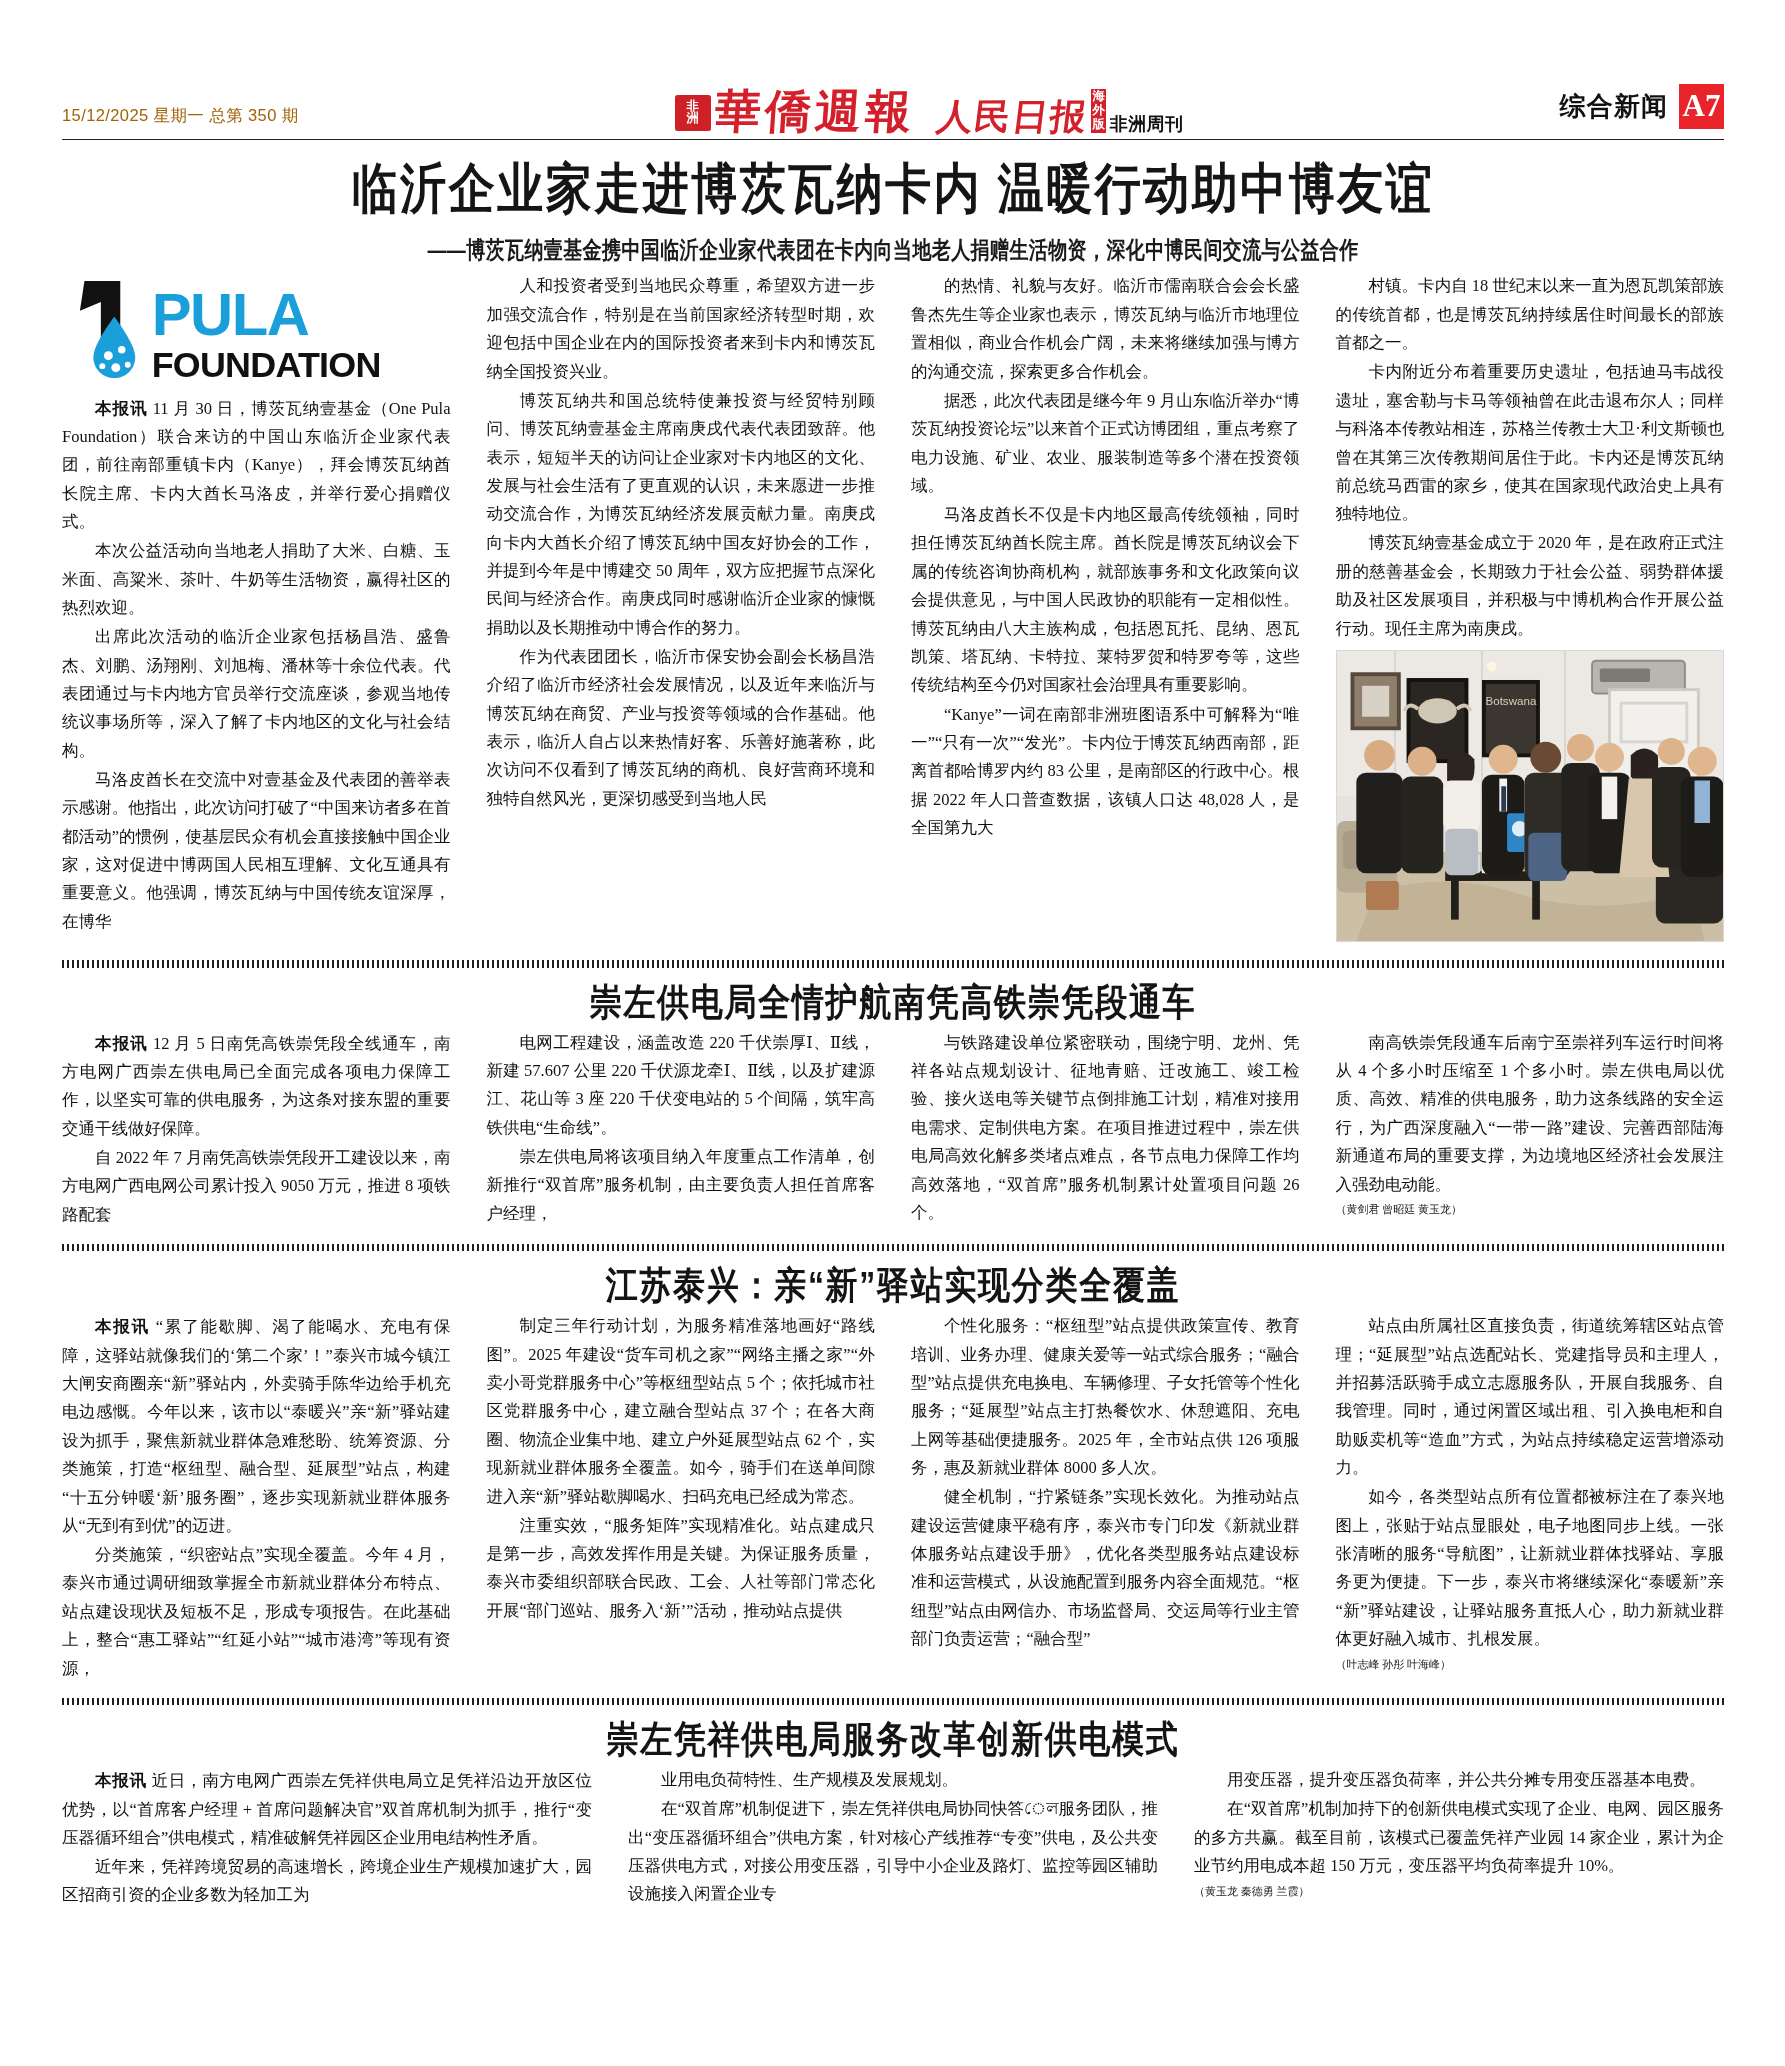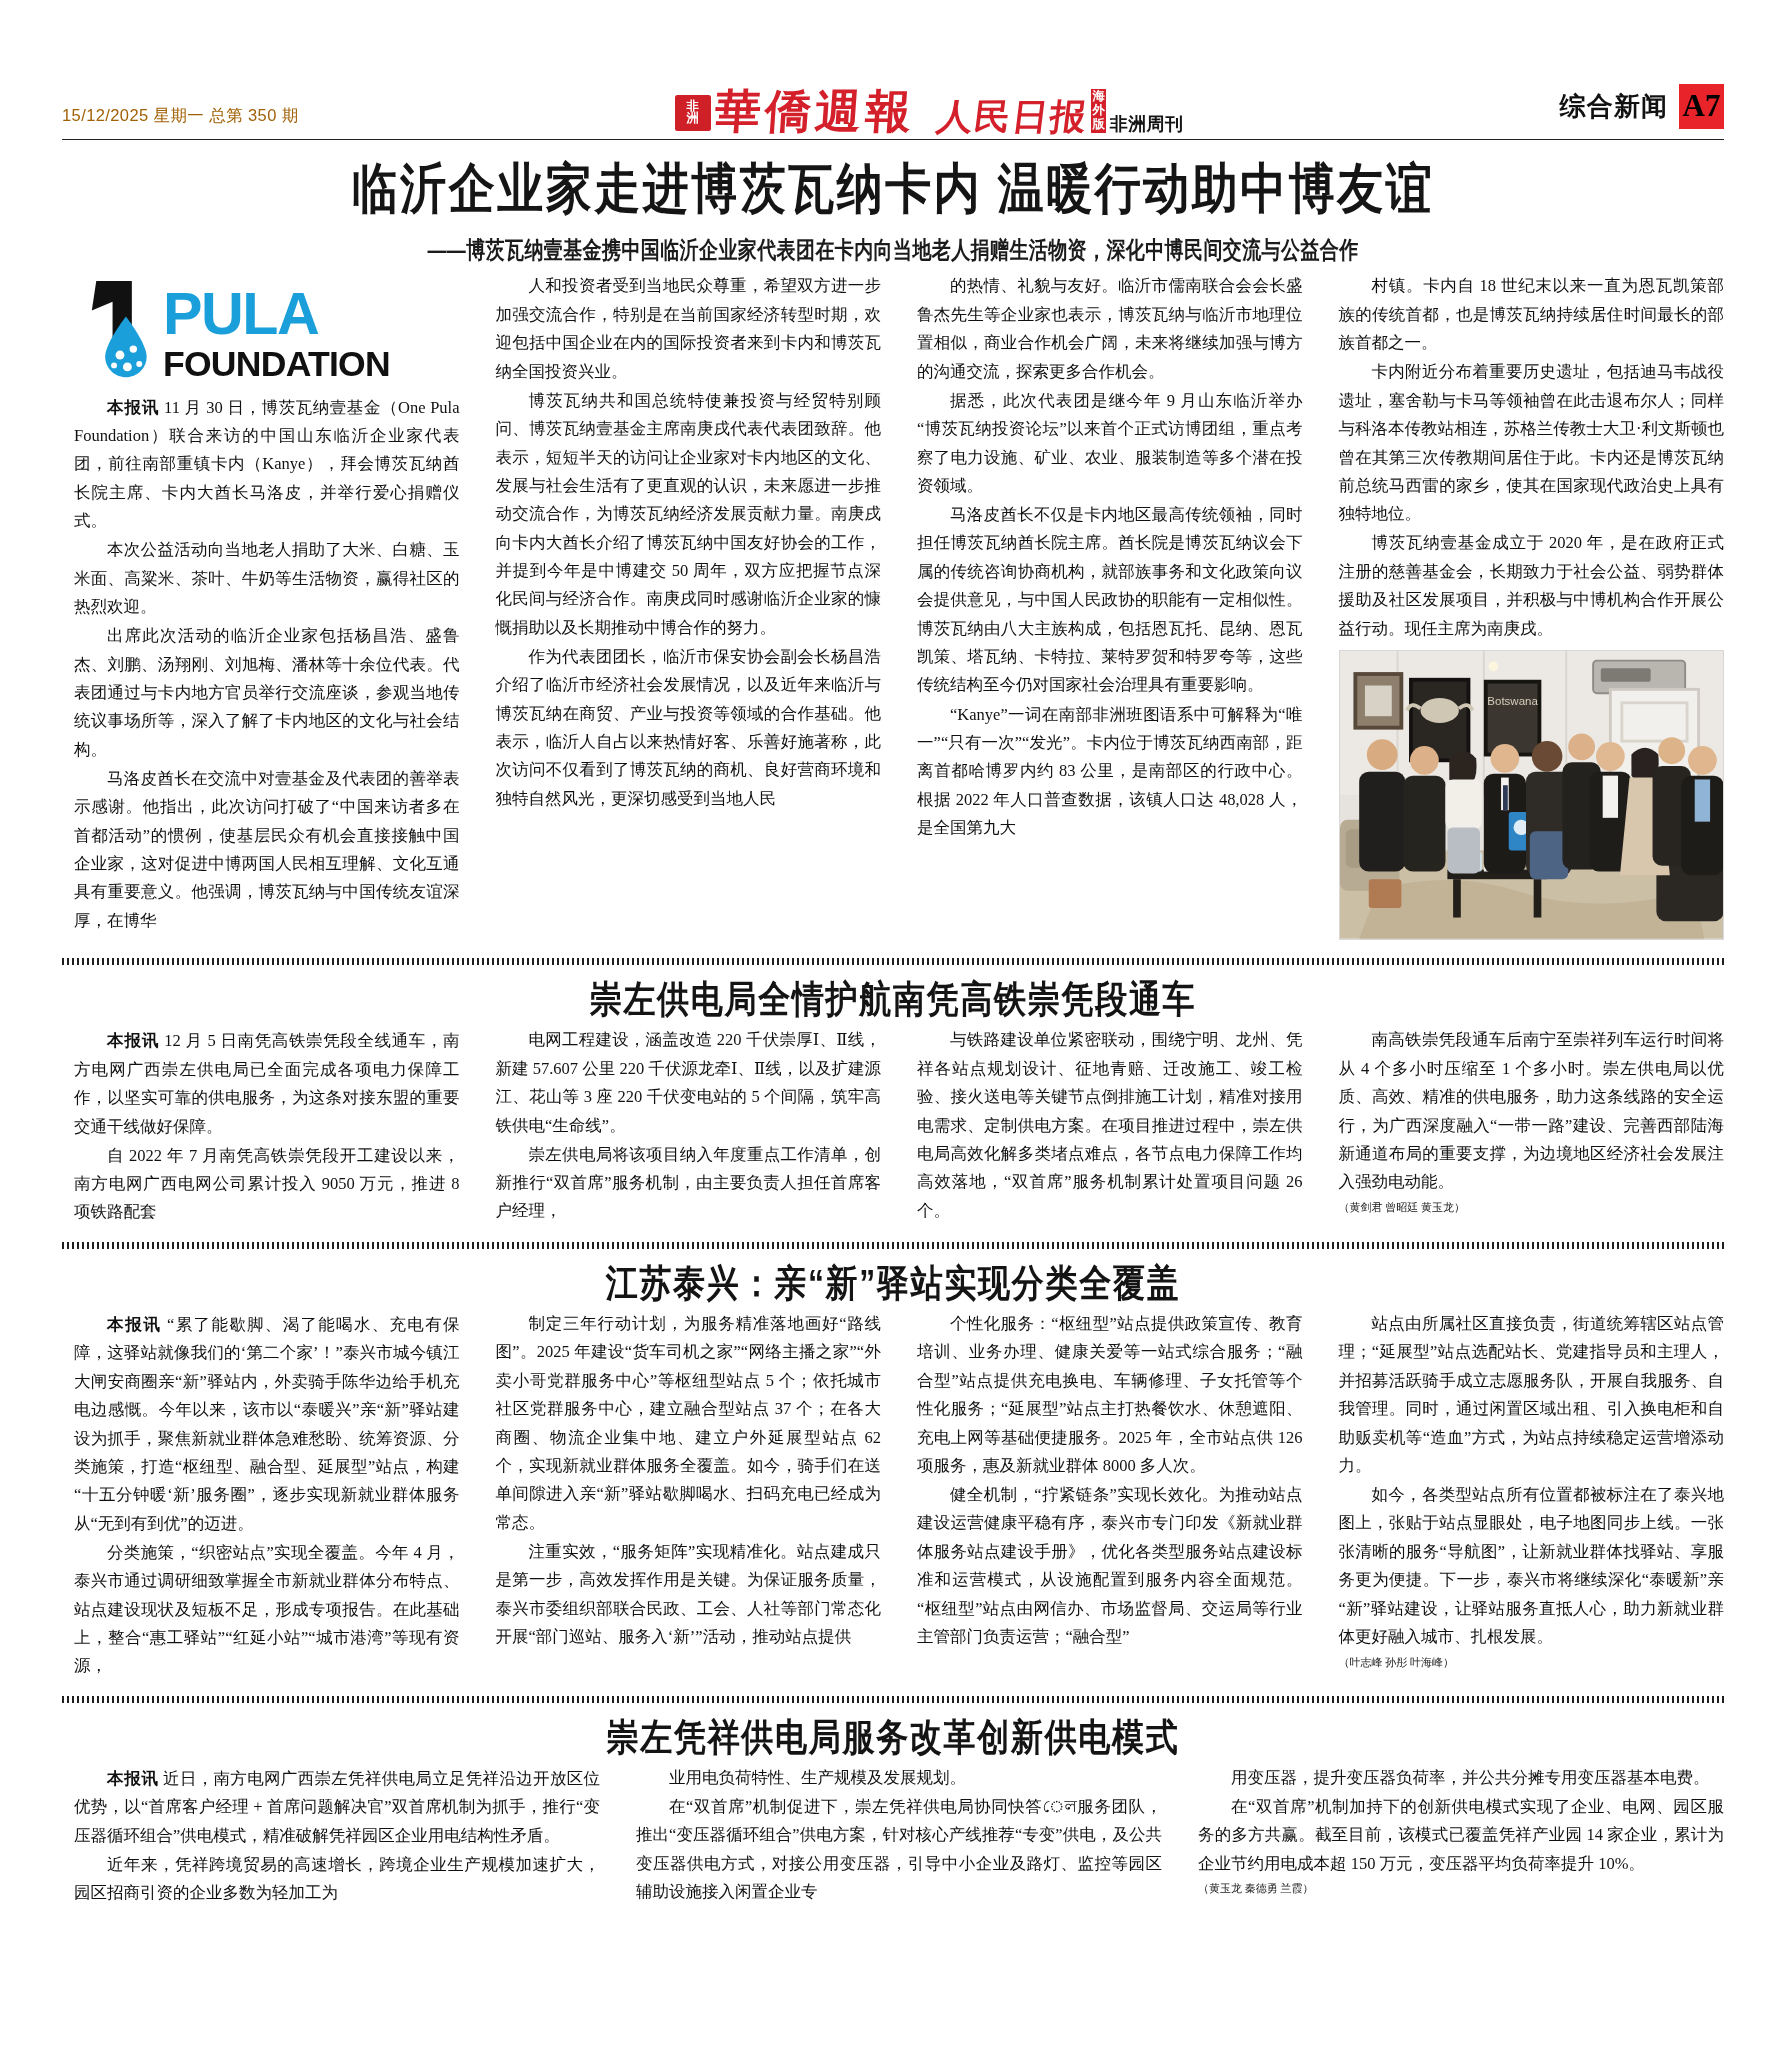--- a/index.html
+++ b/index.html
@@ -30,21 +30,21 @@
               font-family:"DejaVu Serif","Liberation Serif",serif;line-height:1;
               transform:skewX(-7deg);}
   .rmrb-hw{display:flex;flex-direction:column;background:#d4202a;color:#fff;
            font-family:"Liberation Sans","DejaVu Sans",sans-serif;font-weight:bold;
            font-size:12.4px;line-height:1.12;padding:1.2px 1.7px;margin-bottom:1.7px;}
   .rmrb-fz{display:flex;flex-direction:row;font-family:"Liberation Sans","DejaVu Sans",sans-serif;
            font-weight:bold;font-size:18px;line-height:1.05;color:#141414;margin-bottom:0.8px;letter-spacing:0.4px;}
   .mh-right{flex:0 0 auto;display:flex;align-items:center;gap:10.7px;padding-bottom:7.4px;}
   .mh-section{font-size:26px;font-weight:bold;letter-spacing:1.2px;
               font-family:"Liberation Sans","DejaVu Sans",sans-serif;color:#111;}
-  .mh-pagenum{width:45px;height:45px;background:#e8232a;color:#000000;display:flex;
+  .mh-pagenum{width:45px;height:45px;background:#e8232a;color:#ffffff;display:flex;
               align-items:center;justify-content:center;font-size:31px;font-weight:bold;
               font-family:"Liberation Serif","DejaVu Serif",serif;}
 
   .rule-thin{height:1.2px;background:#222;margin:2.5px 0 0 0;}
 
   
   .h-main{text-align:center;font-size:46px;font-weight:bold;letter-spacing:2.5px;
           font-family:"Liberation Sans","DejaVu Sans",sans-serif;color:#151515;
           margin:21.5px 0 0 0;transform:scaleY(1.18);transform-origin:center top;line-height:1.02;}
   .h-sub{text-align:center;font-size:19px;font-weight:bold;letter-spacing:0.4px;color:#1b1b1b;
@@ -53,21 +53,21 @@
   .h-sect{text-align:center;font-size:32px;font-weight:bold;letter-spacing:1.7px;
           font-family:"Liberation Sans","DejaVu Sans",sans-serif;color:#141414;
           margin:15px 0 11.6px 0;transform:scaleY(1.18);transform-origin:center top;line-height:1.05;}
 
   
   .rule-dots{height:7.4px;margin:14px 0 4.1px 0;
     background-image:repeating-linear-gradient(to right,#1f1f1f 0 2.5px,transparent 2.5px 5px);
     background-size:5px 7.4px;background-repeat:repeat-x;background-position:left center;}
 
   
-  .cols{display:flex;gap:36px;margin-top:12.4px;margin-left:12px;}
+  .cols{display:flex;gap:36px;margin-top:12.4px;}
   .col{flex:1 1 0;min-width:0;}
   .cols-4 > .col{flex:1 1 0;}
   p.bt{font-size:16.5px;line-height:1.72;text-align:justify;text-justify:inter-ideograph;
        margin:0 0 0.8px 0;text-indent:2em;color:#111;
        font-family:"Liberation Serif","DejaVu Serif",serif;}
   .lead{font-weight:bold;font-family:"Liberation Sans","DejaVu Sans",sans-serif;letter-spacing:0.4px;}
   .byline{font-size:11px;text-align:left;margin-top:3.3px;
           font-family:"Liberation Serif","DejaVu Serif",serif;}
 
   

